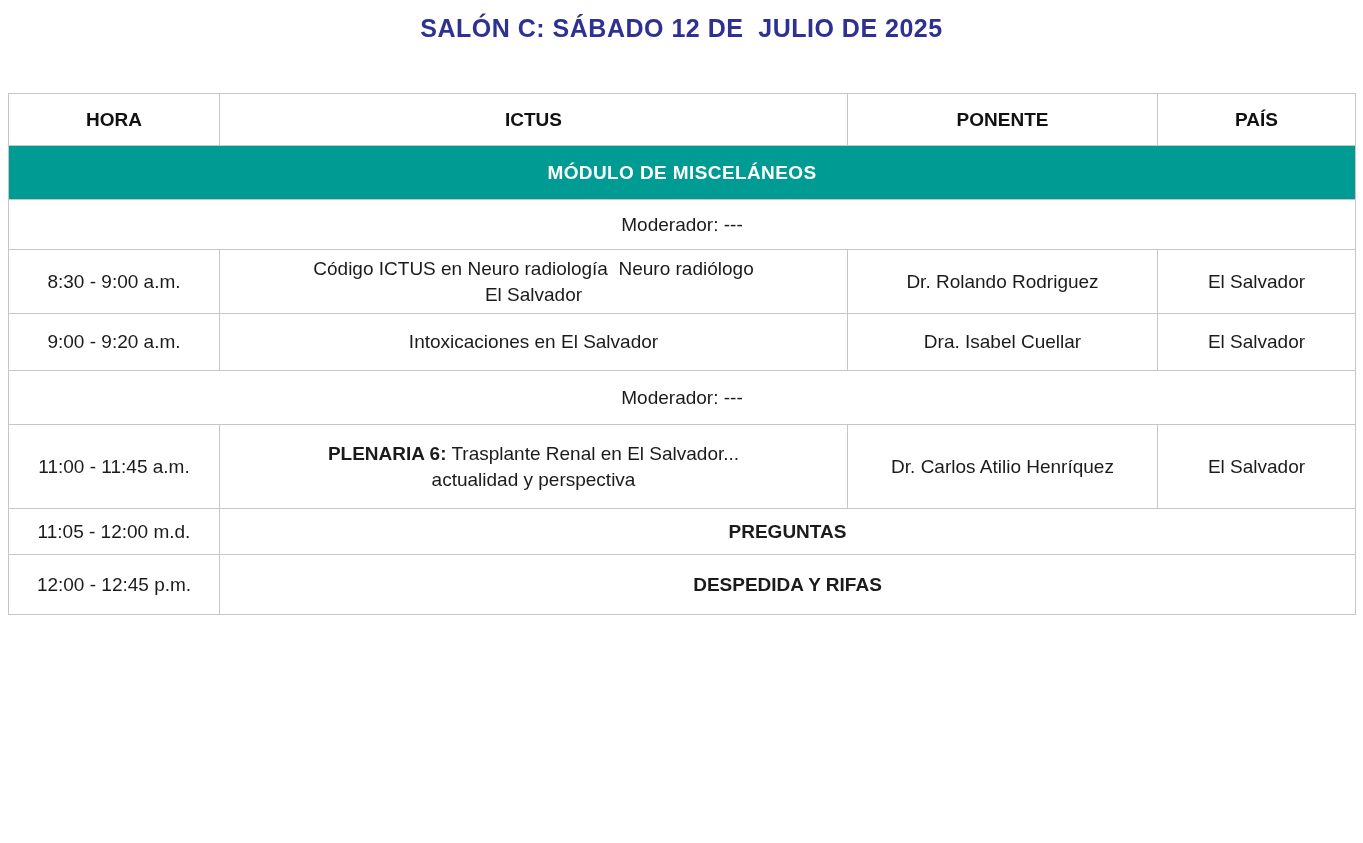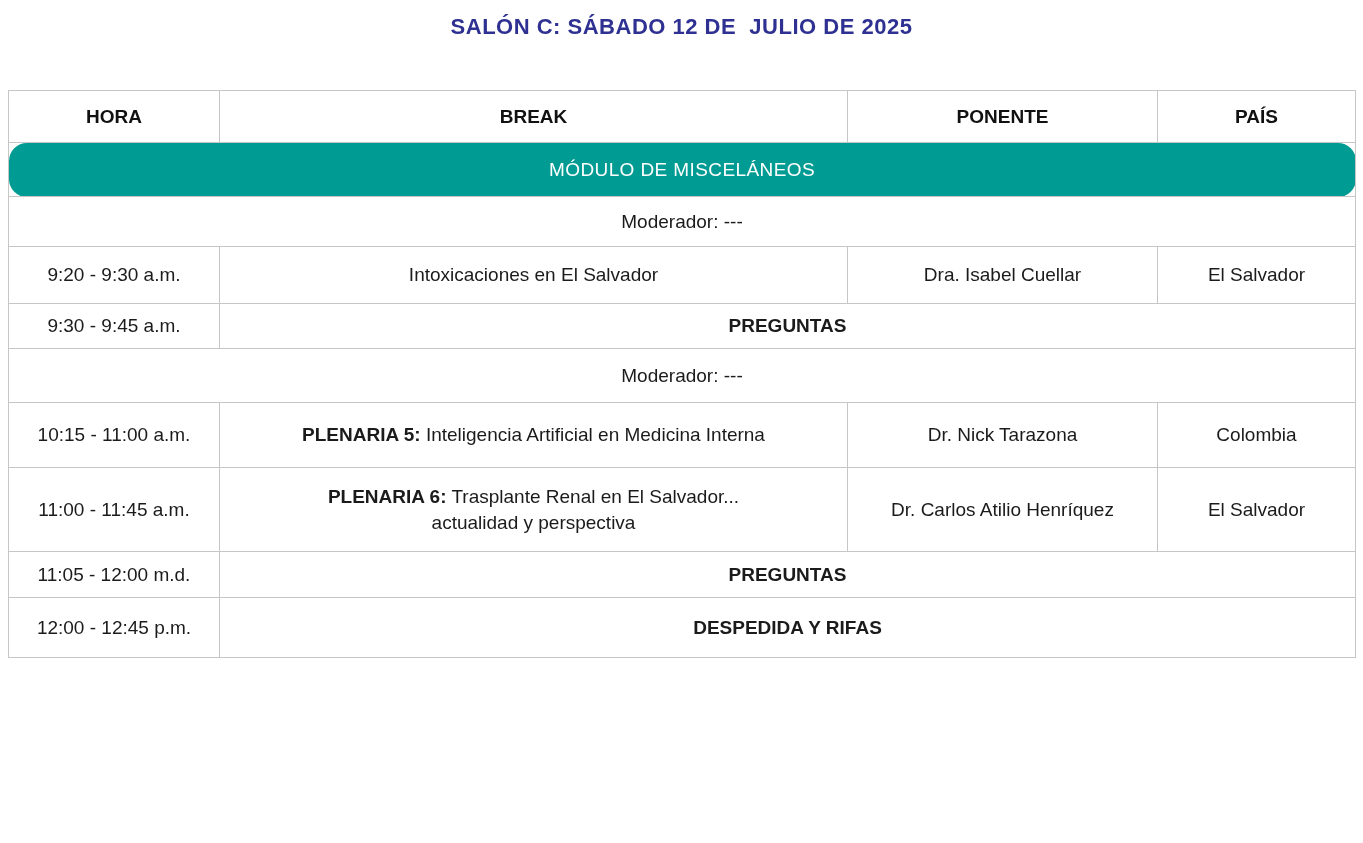--- a/index.html
+++ b/index.html
@@ -11,21 +11,21 @@
   html,body{margin:0;padding:0;background:#ffffff;}
   body{
     width:1363px;height:843px;
     font-family:"Liberation Sans", sans-serif;
     color:var(--text);
     overflow:hidden;
   }
   .title{
     margin-top:14px;
     text-align:center;
-    font-size:22px;
+    font-size:25px;
     font-weight:bold;
     letter-spacing:.5px;
     color:var(--title-blue);
     white-space:pre;
   }
   table.schedule{
     border-collapse:collapse;
     table-layout:fixed;
     width:1347px;
     margin:50px 0 0 8px;
@@ -37,26 +37,25 @@
     font-size:19px;
     padding:2px 16px;
     box-sizing:border-box;
     overflow:hidden;
   }
   th{font-weight:bold;color:#111;}
   td{font-weight:normal;}
   .banner{
     background:var(--teal);
     color:#ffffff;
-    font-weight:normal;
+    font-weight:bold;
     font-size:20px;
     letter-spacing:.4px;
     border-left:1px solid var(--teal);
     border-right:1px solid var(--teal);
-    border-radius:18px;
   }
   .bigbold{font-weight:bold;font-size:19px;}
   .tema{white-space:pre-wrap;line-height:1.35;}
   .b{font-weight:bold;}
   .plenrest{white-space:pre-wrap;}
   
   tr.hrow  > *{height:52px;}
   tr.brow  > *{height:54px;}
   tr.mrow  > *{height:50px;}
   tr.s1    > *{height:62px;}
@@ -79,58 +78,55 @@
   <colgroup>
     <col style="width:211px">
     <col style="width:628px">
     <col style="width:310px">
     <col style="width:198px">
   </colgroup>
 
   <tbody>
       <tr class="hrow">
     <th>HORA</th>
-    <th>BREAK</th>
+    <th>ICTUS</th>
     <th>PONENTE</th>
     <th>PAÍS</th>
   </tr>
 
   <tr class="brow">
     <td colspan="4" class="banner">MÓDULO DE MISCELÁNEOS</td>
   </tr>
 
   <tr class="mrow">
     <td colspan="4">Moderador: ---</td>
   </tr>
 
 
+  <tr class="s2">
+    <td>8:30 - 9:00 a.m.</td>
+    <td class="tema">Código ICTUS en Neuro radiología  Neuro radiólogo
+El Salvador</td>
+    <td>Dr. Rolando Rodriguez</td>
+    <td>El Salvador</td>
+  </tr>
 
   <tr class="s3">
-    <td>9:20 - 9:30 a.m.</td>
+    <td>9:00 - 9:20 a.m.</td>
     <td class="tema">Intoxicaciones en El Salvador</td>
     <td>Dra. Isabel Cuellar</td>
     <td>El Salvador</td>
   </tr>
 
-  <tr class="q1">
-    <td>9:30 - 9:45 a.m.</td>
-    <td colspan="3" class="bigbold">PREGUNTAS</td>
-  </tr>
 
 
   <tr class="m2">
     <td colspan="4">Moderador: ---</td>
   </tr>
 
-  <tr class="s4">
-    <td>10:15 - 11:00 a.m.</td>
-    <td class="tema"><span class="b">PLENARIA 5:</span><span class="plenrest"> Inteligencia Artificial en Medicina Interna</span></td>
-    <td>Dr. Nick Tarazona</td>
-    <td>Colombia</td>
-  </tr>
 
   <tr class="s5">
     <td>11:00 - 11:45 a.m.</td>
     <td class="tema"><span class="b">PLENARIA 6:</span><span class="plenrest"> Trasplante Renal en El Salvador...
 actualidad y perspectiva</span></td>
     <td>Dr. Carlos Atilio Henríquez</td>
     <td>El Salvador</td>
   </tr>
 
   <tr class="q3">

